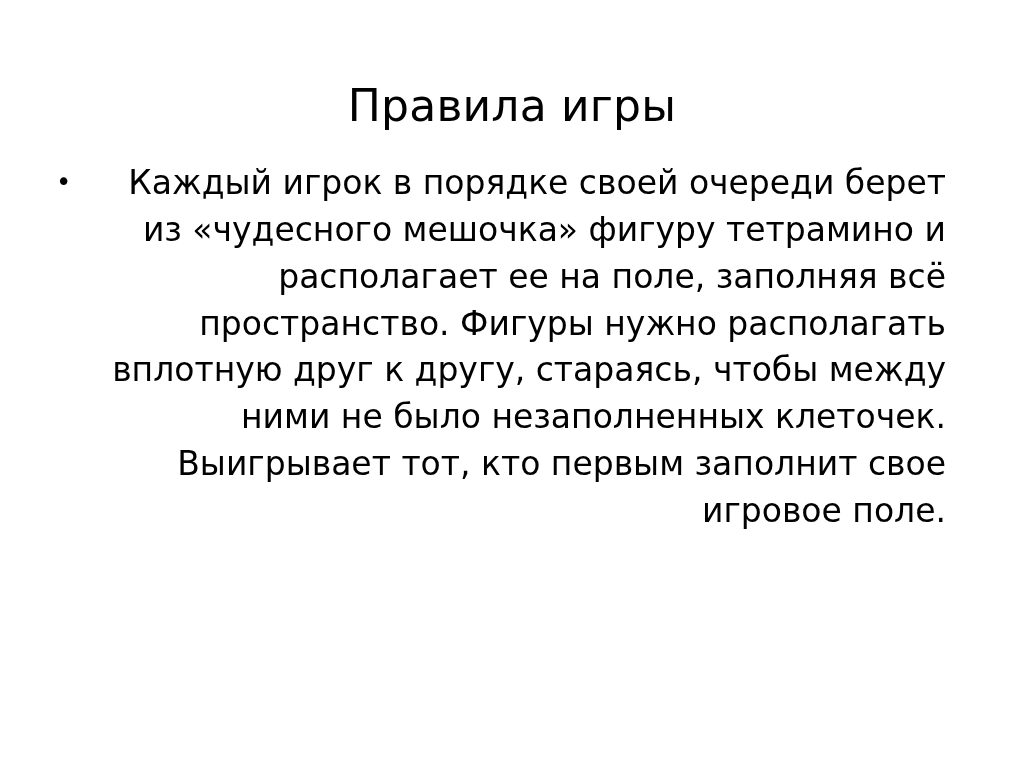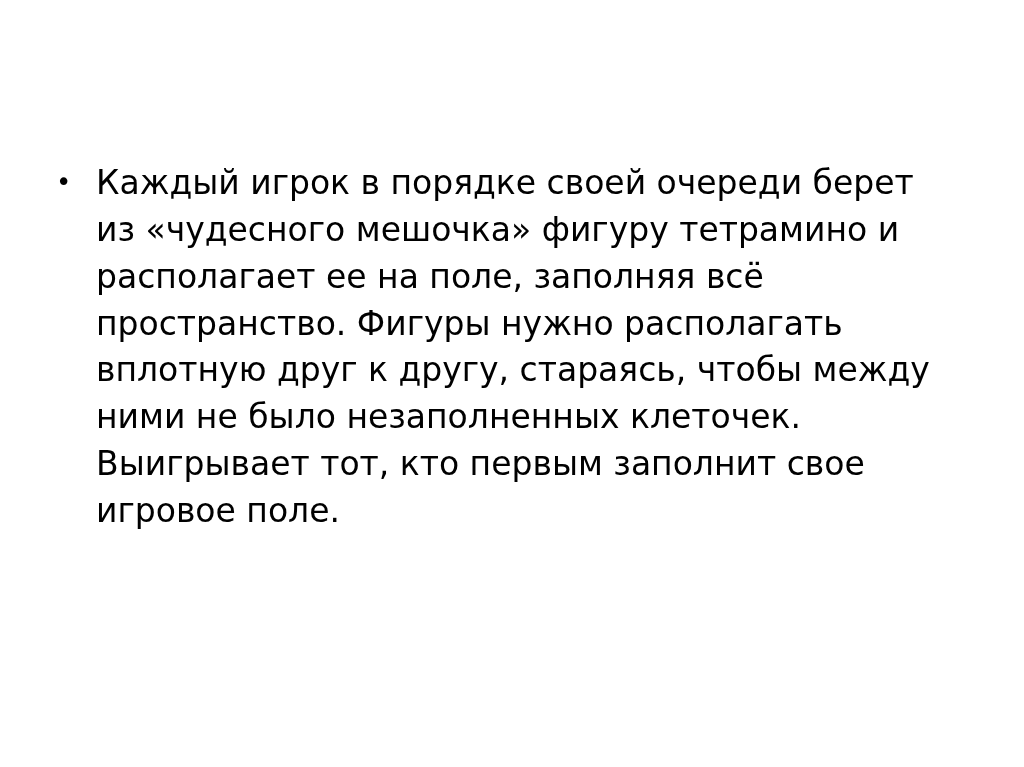--- a/index.html
+++ b/index.html
@@ -48,29 +48,30 @@
   .bullet-marker {
     flex: 0 0 auto;
     width: 40px;
     text-align: left;
     font-size: 26px;
     line-height: 1.75;
     color: #000000;
   }
   .bullet-text {
     flex: 1 1 auto;
-    text-align: left;
+    text-align: right;
     max-width: 850px;
   }
 </style>
 </head>
 <body>
 
 <div class="slide">
 
+  <h1 class="slide-title">Правила игры</h1>
 
   <div class="body-block">
     <div class="bullet-item">
       <span class="bullet-marker">•</span>
       <span class="bullet-text">Каждый игрок в порядке своей очереди берет из «чудесного мешочка» фигуру тетрамино и располагает ее на поле, заполняя всё пространство. Фигуры нужно располагать вплотную друг к другу, стараясь, чтобы между ними не было незаполненных клеточек. Выигрывает тот, кто первым заполнит свое игровое поле.</span>
     </div>
   </div>
 
 </div>
 

